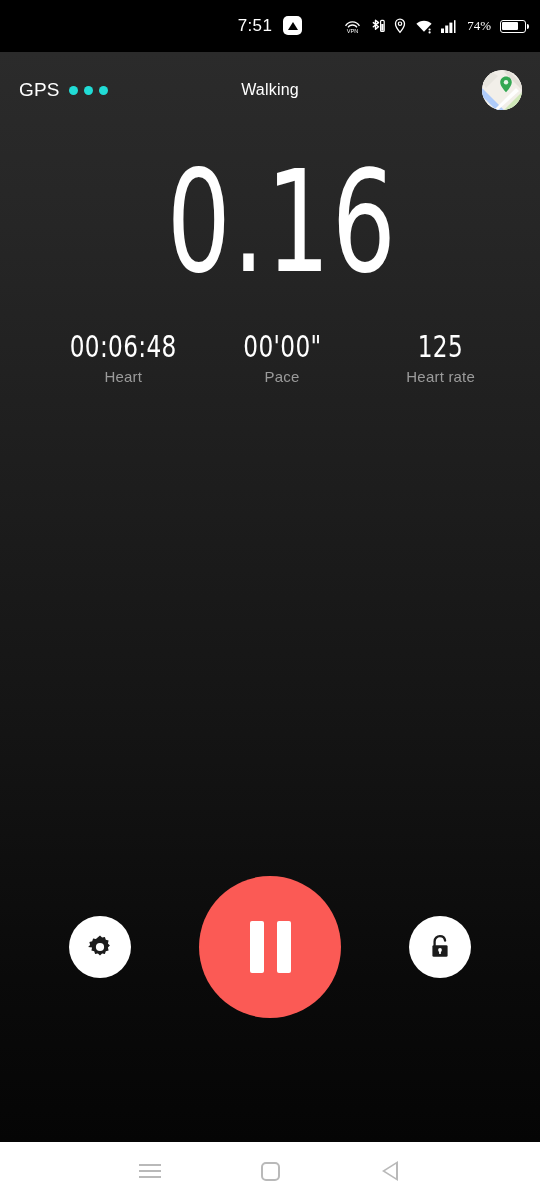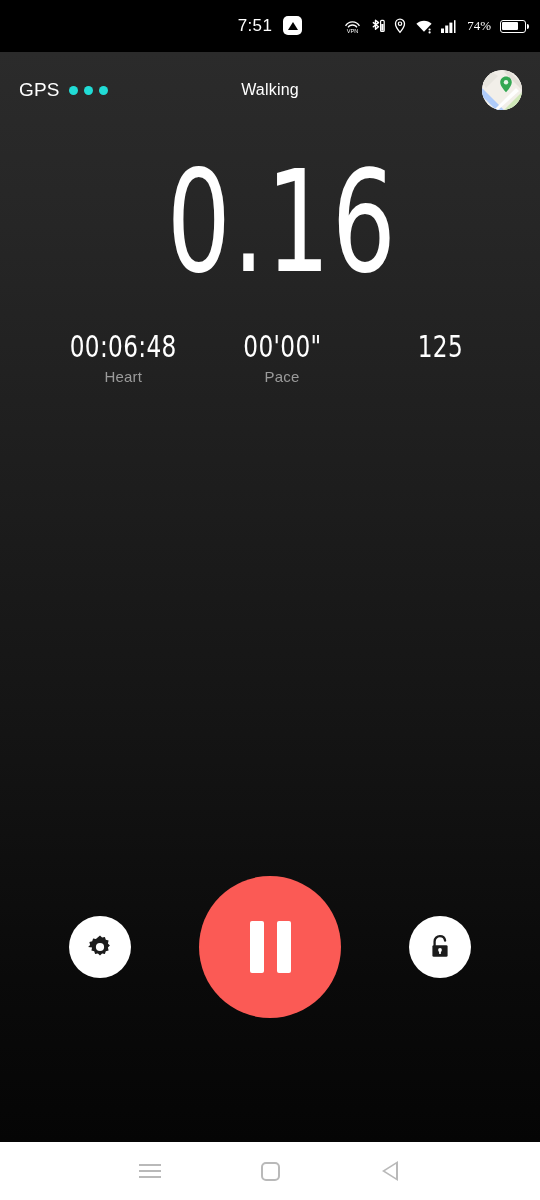--- a/index.html
+++ b/index.html
@@ -286,20 +286,21 @@
         <div class="stat">
           <div class="stat-value">00:06:48</div>
           <div class="stat-label">Heart</div>
         </div>
         <div class="stat">
           <div class="stat-value">00'00"</div>
           <div class="stat-label">Pace</div>
         </div>
         <div class="stat">
           <div class="stat-value">125</div>
+          <div class="stat-label">Heart rate</div>
         </div>
       </div>
     </div>
 
     <div class="controls">
       <div class="side-btn">
         <span>
           <svg width="26" height="26" viewBox="0 0 26 26">
             <path d="M13 1.6l2.1 2.0 2.8-.7.9 2.8 2.8.9-.7 2.8 2.0 2.1-2.0 2.1.7 2.8-2.8.9-.9 2.8-2.8-.7-2.1 2.0-2.1-2.0-2.8.7-.9-2.8-2.8-.9.7-2.8L1.1 13l2.0-2.1-.7-2.8 2.8-.9.9-2.8 2.8.7z" fill="#1c1c1c"></path>
             <circle cx="13" cy="13" r="4.1" fill="#fff"></circle>

